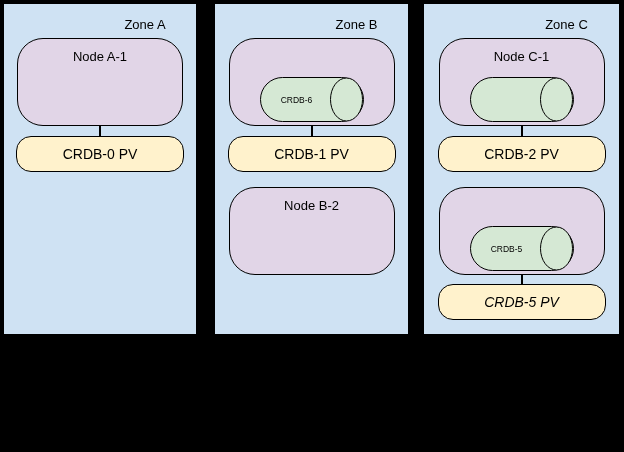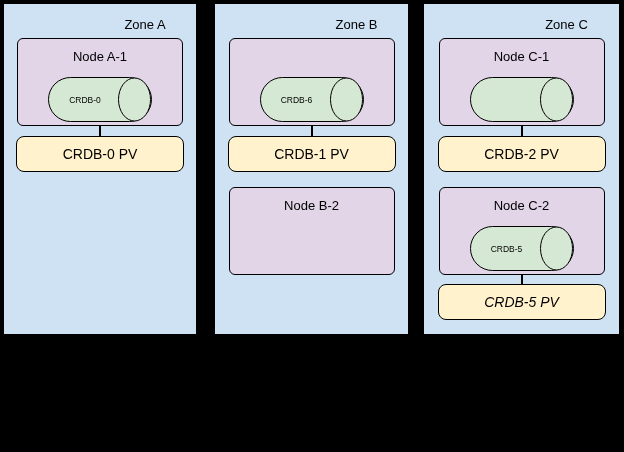--- a/index.html
+++ b/index.html
@@ -39,21 +39,21 @@
     margin-left: 45px;
   }
   .node {
     position: absolute;
     left: 50%;
     transform: translateX(-50%);
     width: 166px;
     height: 88px;
     background: #e1d5e7;
     border: 1px solid #000000;
-    border-radius: 6px;
+    border-radius: 26px;
     box-sizing: border-box;
     padding-left: 32px;
   }
   .node.slot1 { top: 34px; }
   .node.slot2 { top: 183px; }
 
   .node-label {
     position: absolute;
     top: 10px;
     left: 0;
@@ -93,47 +93,40 @@
   .connector.slot2 { top: 270px; height: 11px; }
 
   .pv {
     position: absolute;
     left: 50%;
     transform: translateX(-50%);
     width: 168px;
     height: 36px;
     background: #fff2cc;
     border: 1px solid #000000;
-    border-radius: 8px;
+    border-radius: 15px;
     box-sizing: border-box;
     display: flex;
     align-items: center;
     justify-content: center;
     font-size: 14px;
   }
   .pv.slot1 { top: 132px; }
   .pv.slot2 { top: 280px; font-style: italic; }
 </style>
 </head>
 <body>
 
 <div class="canvas">
 
   <section class="zone" id="zone-a">
     <div class="zone-title">Zone A</div>
 
     <div class="node slot1">
       <div class="node-label">Node A-1</div>
-      <div class="cylinder">
-        <svg width="104" height="45" viewBox="0 0 104 45">
-          <rect x="0.5" y="0.5" width="103" height="44" rx="22" ry="22" fill="#d5e8d4" stroke="#000000"></rect>
-          <ellipse cx="86.5" cy="22.5" rx="16" ry="21.5" fill="#d5e8d4" stroke="#000000"></ellipse>
-        </svg>
-        <span class="cyl-label">CRDB-0</span>
-      </div>
     </div>
 
     <div class="connector slot1"></div>
 
     <div class="pv slot1">
       <span>CRDB-0 PV</span>
     </div>
   </section>
 
   <section class="zone" id="zone-b">
@@ -173,21 +166,20 @@
       </div>
     </div>
 
     <div class="connector slot1"></div>
 
     <div class="pv slot1">
       <span>CRDB-2 PV</span>
     </div>
 
     <div class="node slot2">
-      <div class="node-label">Node C-2</div>
       <div class="cylinder">
         <svg width="104" height="45" viewBox="0 0 104 45">
           <rect x="0.5" y="0.5" width="103" height="44" rx="22" ry="22" fill="#d5e8d4" stroke="#000000"></rect>
           <ellipse cx="86.5" cy="22.5" rx="16" ry="21.5" fill="#d5e8d4" stroke="#000000"></ellipse>
         </svg>
         <span class="cyl-label">CRDB-5</span>
       </div>
     </div>
 
     <div class="connector slot2"></div>

